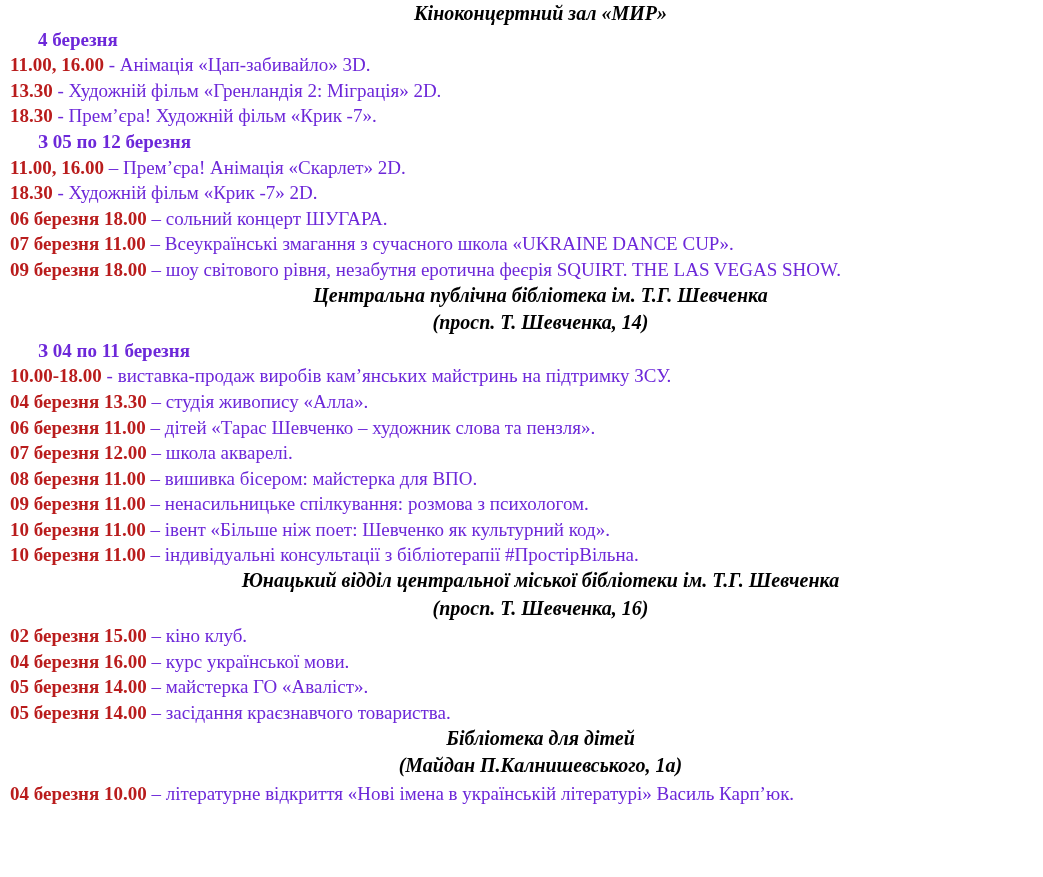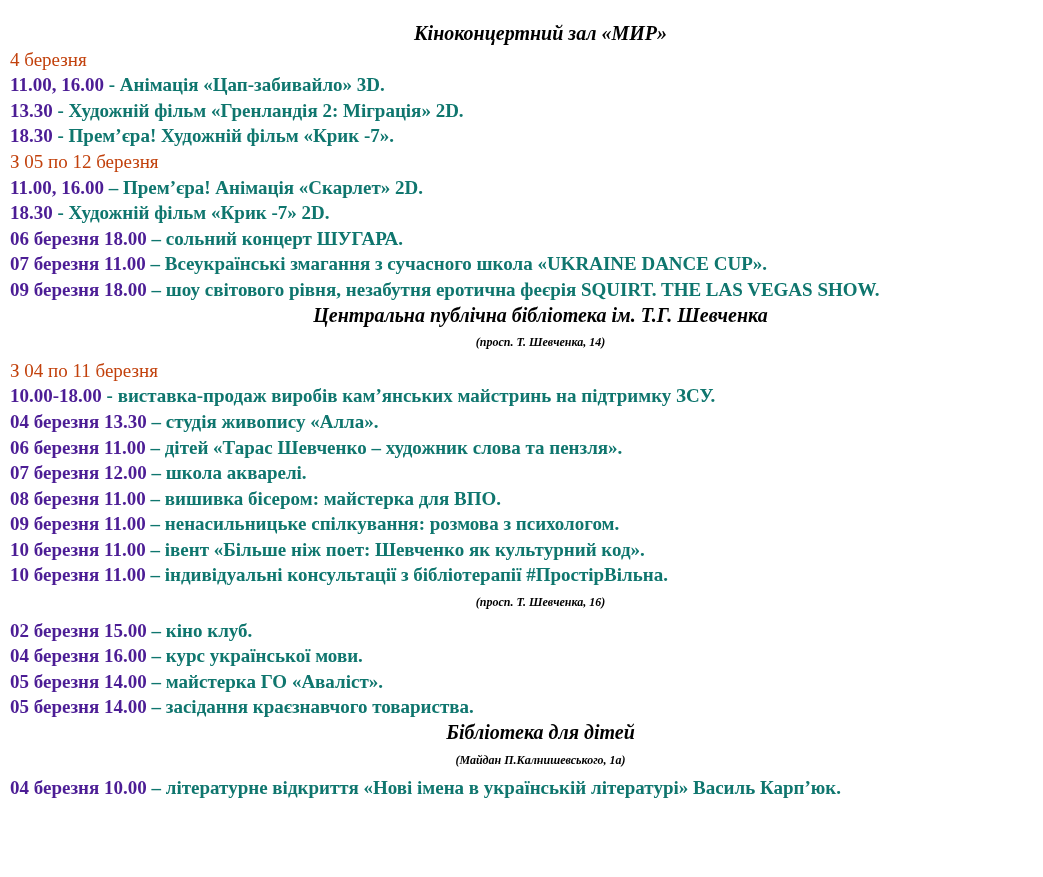--- a/index.html
+++ b/index.html
@@ -4,52 +4,53 @@
 <style>
   html, body {
     margin: 0;
     padding: 0;
     background: #ffffff;
   }
   .page {
     width: 1043px;
     height: 877px;
     box-sizing: border-box;
-    padding: 21px 12px 0 10px;
+    padding: 1px 12px 0 10px;
     background: #ffffff;
     font-family: "Liberation Serif", "DejaVu Serif", serif;
     font-size: 19px;
     line-height: 25.6px;
     color: #1c1c28;
     overflow: hidden;
   }
   .line { white-space: nowrap; }
   .event-time {
     font-weight: bold;
-    color: #4c1d95;
+    color: #b91c1c;
   }
-  .event-rest { color: #0f766e; font-weight: bold; }
+  .event-rest { color: #6d28d9; }
   .date-heading {
-    font-weight: normal;
-    color: #c2410c;
+    font-weight: bold;
+    color: #6d28d9;
+    margin-left: 28px;
   }
   .section-heading {
     text-align: center;
     font-weight: bold;
     font-style: italic;
     color: #000000;
     font-size: 20px;
     padding-left: 40px; 
   }
   .venue-address {
     text-align: center;
     font-weight: bold;
     font-style: italic;
     color: #000000;
-    font-size: 12px;
+    font-size: 20px;
     padding-left: 40px;
     padding-top: 2px;
     padding-bottom: 2px;
   }
 </style>
 </head>
 <body>
 
 <div class="page">
   <div id="schedule">
@@ -68,20 +69,21 @@
       <div class="venue-address">(просп. Т. Шевченка, 14)</div>
       <div class="date-heading">З 04 по 11 березня</div>
       <div class="line"><span class="event-time">10.00-18.00</span><span class="event-rest"> - виставка-продаж виробів кам’янських майстринь на підтримку ЗСУ.</span></div>
       <div class="line"><span class="event-time">04 березня 13.30</span><span class="event-rest"> – студія живопису «Алла».</span></div>
       <div class="line"><span class="event-time">06 березня 11.00</span><span class="event-rest"> – дітей «Тарас Шевченко – художник слова та пензля».</span></div>
       <div class="line"><span class="event-time">07 березня 12.00</span><span class="event-rest"> – школа акварелі.</span></div>
       <div class="line"><span class="event-time">08 березня 11.00</span><span class="event-rest"> – вишивка бісером: майстерка для ВПО.</span></div>
       <div class="line"><span class="event-time">09 березня 11.00</span><span class="event-rest"> – ненасильницьке спілкування: розмова з психологом.</span></div>
       <div class="line"><span class="event-time">10 березня 11.00</span><span class="event-rest"> – івент «Більше ніж поет: Шевченко як культурний код».</span></div>
       <div class="line"><span class="event-time">10 березня 11.00</span><span class="event-rest"> – індивідуальні консультації з бібліотерапії #ПростірВільна.</span></div>
+      <div class="section-heading">Юнацький відділ центральної міської бібліотеки ім. Т.Г. Шевченка</div>
       <div class="venue-address">(просп. Т. Шевченка, 16)</div>
       <div class="line"><span class="event-time">02 березня 15.00</span><span class="event-rest"> – кіно клуб.</span></div>
       <div class="line"><span class="event-time">04 березня 16.00</span><span class="event-rest"> – курс української мови.</span></div>
       <div class="line"><span class="event-time">05 березня 14.00</span><span class="event-rest"> – майстерка ГО «Аваліст».</span></div>
       <div class="line"><span class="event-time">05 березня 14.00</span><span class="event-rest"> – засідання краєзнавчого товариства.</span></div>
       <div class="section-heading">Бібліотека для дітей</div>
       <div class="venue-address">(Майдан П.Калнишевського, 1а)</div>
       <div class="line"><span class="event-time">04 березня 10.00</span><span class="event-rest"> – літературне відкриття «Нові імена в українській літературі» Василь Карп’юк.</span></div>
     </div>
 </div>

